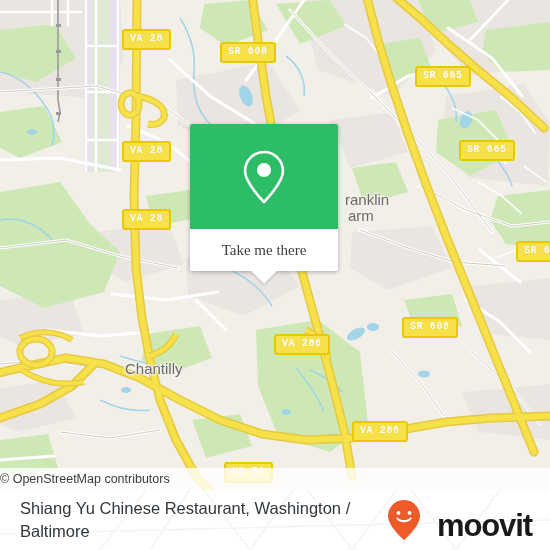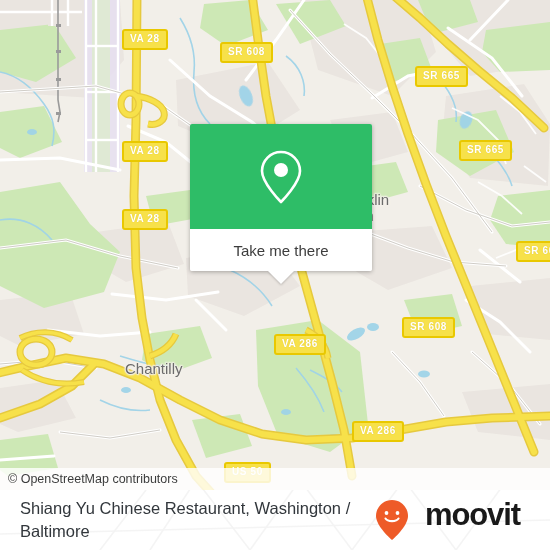--- a/index.html
+++ b/index.html
@@ -38,21 +38,21 @@
     border: 2px solid #e9c800;
     border-radius: 3px;
     color: #ffffff;
     font-size: 10px;
     font-weight: bold;
     letter-spacing: 0.6px;
     line-height: 1;
     padding: 3px 6px 4px 6px;
     white-space: nowrap;
     text-shadow: 0 0 1px rgba(160,130,0,.35);
-    font-family: Liberation Sans, sans-serif;
+    font-family: Liberation Mono, monospace;
   }
 
   
   .place-label {
     position: absolute;
     color: #6b6b6b;
     font-size: 15px;
     line-height: 1.05;
     white-space: pre;
     text-shadow:
@@ -60,24 +60,25 @@
       0 1px 1.5px #f2efe9, 0 -1px 1.5px #f2efe9,
       1px 1px 1.5px #f2efe9, -1px -1px 1.5px #f2efe9;
     font-family: "Liberation Sans", sans-serif;
     pointer-events: none;
   }
 
   
   #popup-card {
     position: absolute;
     left: 190px; top: 124px;
-    width: 182px;
+    width: 148px;
     border-radius: 2px;
     box-shadow: 0 1px 4px rgba(0,0,0,.30);
     overflow: visible;
+    font-family: Liberation Serif, serif;
   }
   #popup-image {
     height: 105px;
     background: #2ebd67;
     border-radius: 2px 2px 0 0;
     display: flex;
     align-items: center;
     justify-content: center;
   }
   #popup-button {
@@ -107,21 +108,20 @@
   }
 
   
   #attribution-bar {
     position: absolute;
     left: 0; bottom: 0;
     width: 550px; height: 22px;
     background: rgba(255,255,255,.80);
     display: flex;
     align-items: center;
-    padding-left: 8px;
     font-size: 12.5px;
     color: #3c3c3c;
     font-family: "Liberation Sans", sans-serif;
   }
 
   
   #footer {
     position: absolute;
     left: 0; top: 490px;
     width: 550px; height: 60px;
@@ -132,32 +132,32 @@
     position: absolute; left: 0; top: 0;
     width: 550px; height: 60px;
     opacity: .09;
   }
   #footer-inner {
     position: relative;
     width: 550px; height: 60px;
     display: flex;
     align-items: center;
     justify-content: space-between;
-    padding: 0 30px 0 20px;
+    padding: 0 18px 0 20px;
   }
   #footer-title {
     color: #32373c;
     font-size: 16.5px;
     line-height: 1.38;
     max-width: 360px;
     font-family: "Liberation Sans", sans-serif;
   }
   #moovit-logo {
     display: flex;
-    align-items: flex-start;
+    align-items: flex-end;
     gap: 16px;
   }
   #moovit-wordmark {
     color: #191919;
     font-size: 31px;
     font-weight: bold;
     letter-spacing: -1.1px;
     line-height: 1;
     font-family: "Liberation Sans", sans-serif;
   }

